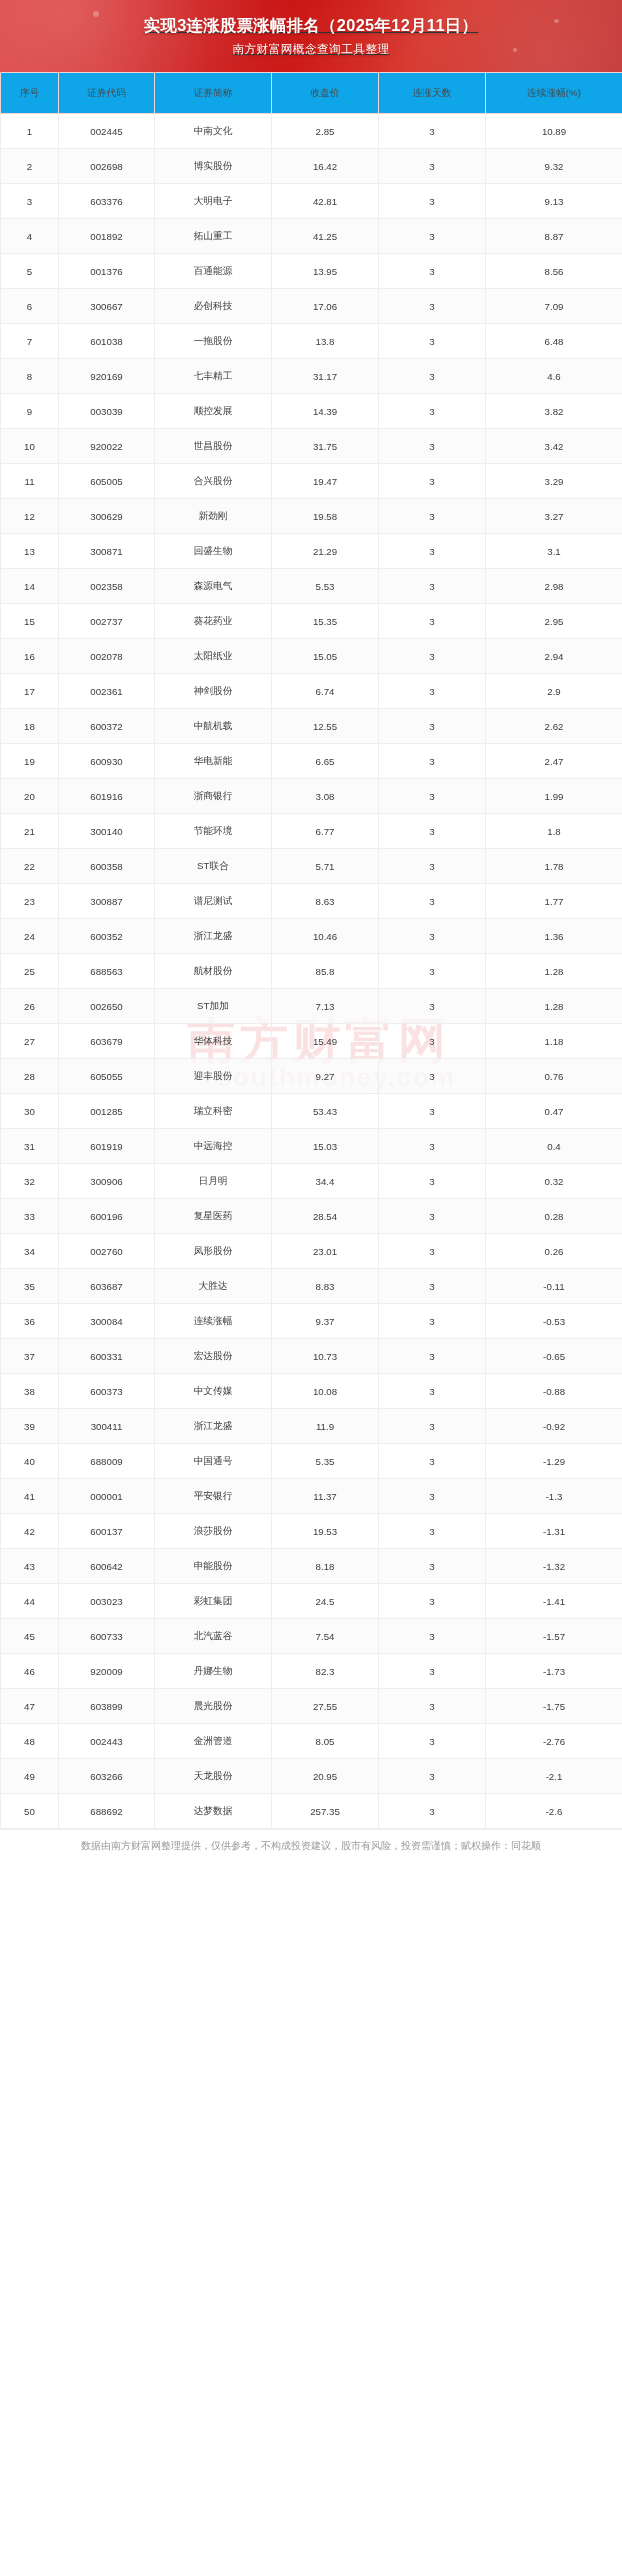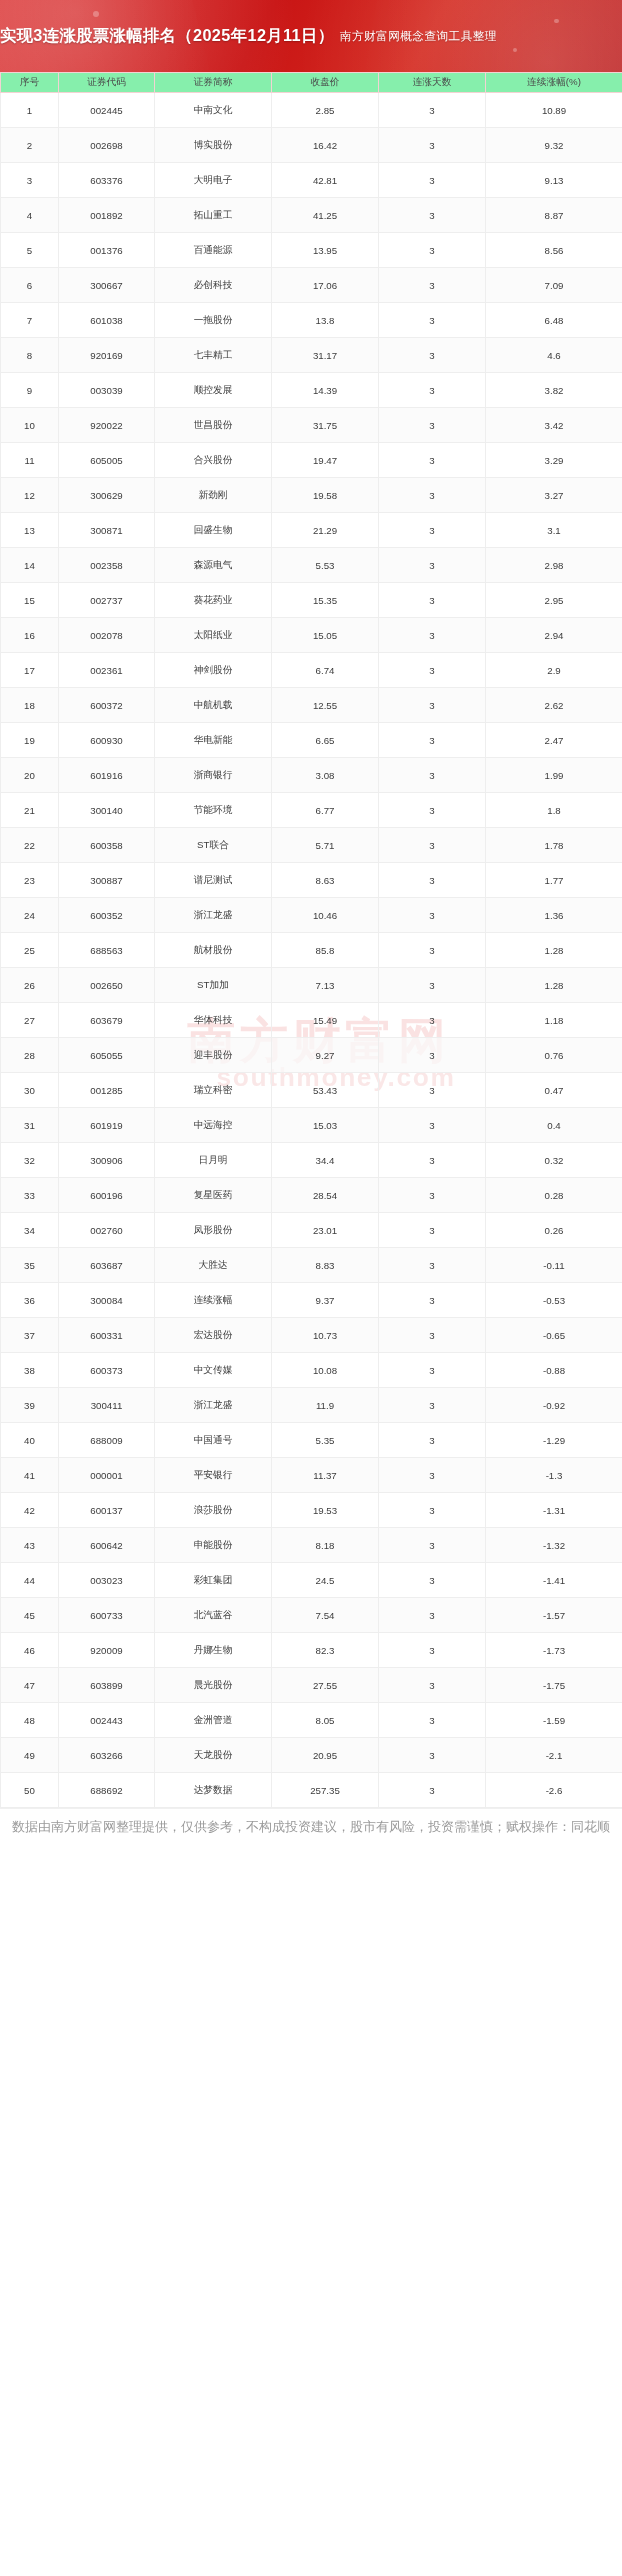--- a/index.html
+++ b/index.html
@@ -44,24 +44,25 @@
   }
   .banner .sparkA { width: 6.2px; height: 6.2px; top: 11px; left: 93px; }
   .banner .sparkB { width: 3.9px; height: 3.9px; top: 48px; left: 513px; }
   .banner .sparkC { width: 4.7px; height: 4.7px; top: 18.7px; left: 554px; }
 
   .banner-inner {
     position: relative;
     z-index: 2;
     height: 100%;
     display: flex;
-    flex-direction: row;
+    flex-direction: column;
     align-items: center;
-    justify-content: flex-start;
+    justify-content: center;
     gap: 5.4px;
+    text-decoration: underline;
   }
   .title-main {
     color: #ffffff;
     font-size: 16.3px;
     font-weight: bold;
     letter-spacing: 0.4px;
     text-shadow: 0 0.8px 1.6px rgba(0,0,0,0.25);
     white-space: nowrap;
   }
   .title-sub {
@@ -82,25 +83,25 @@
     z-index: 2;
   }
   table.stock col.c0 { width: 58px; }
   table.stock col.c1 { width: 96px; }
   table.stock col.c2 { width: 117px; }
   table.stock col.c3 { width: 107px; }
   table.stock col.c4 { width: 107px; }
   table.stock col.c5 { width: 137px; }
 
   table.stock thead th {
-    background: #86efac;
+    background: #0ea5e9;
     color: #4a4a4a;
     font-size: 9.7px;
     font-weight: normal;
-    height: 20px;
+    height: 41px;
     border: 0.8px solid #f3d3d3;
     text-align: center;
     white-space: nowrap;
   }
   table.stock tbody td {
     height: 35px;
     border: 0.8px solid #eeeeee;
     text-align: center;
     font-size: 9.7px;
     color: #3c3c3c;
@@ -132,21 +133,21 @@
     color: rgba(214,32,32,0.11);
     font-family: "Liberation Sans", sans-serif;
     margin-left: 34px;
   }
 
   
   .footer {
     width: 622px;
     padding: 7.8px 4.7px 9.3px 4.7px;
     text-align: center;
-    font-size: 13px;
+    font-size: 10px;
     color: #9a9a9a;
     border-top: 0.8px solid #f0f0f0;
     line-height: 1.5;
   }
 </style>
 </head>
 <body>
 
 <div class="page">
 
@@ -555,21 +556,21 @@
             <td>27.55</td>
             <td>3</td>
             <td>-1.75</td>
           </tr>
           <tr>
             <td>48</td>
             <td>002443</td>
             <td>金洲管道</td>
             <td>8.05</td>
             <td>3</td>
-            <td>-1.59</td>
+            <td>-2.76</td>
           </tr>
           <tr>
             <td>49</td>
             <td>603266</td>
             <td>天龙股份</td>
             <td>20.95</td>
             <td>3</td>
             <td>-2.1</td>
           </tr>
           <tr>

